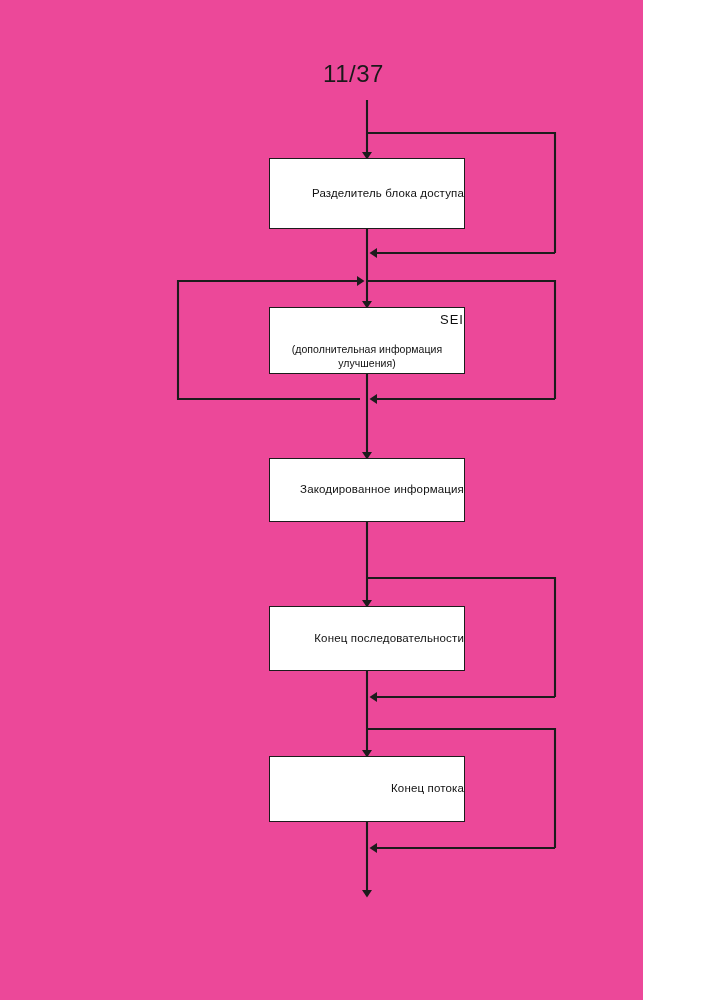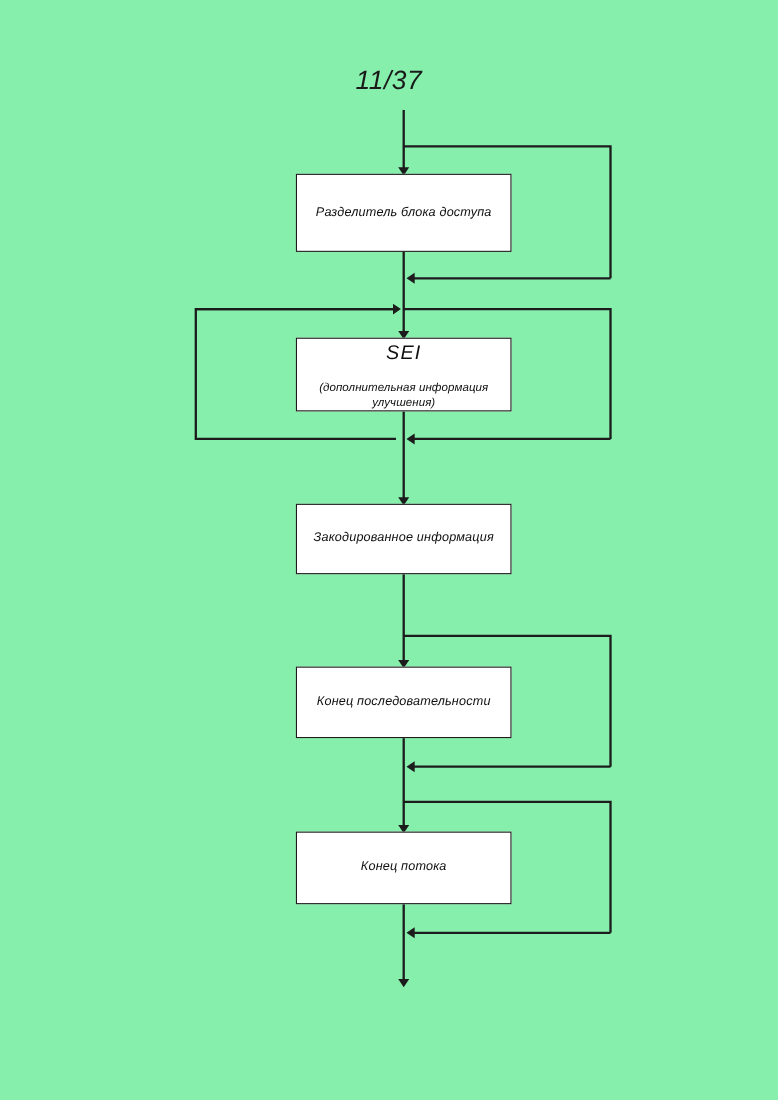--- a/index.html
+++ b/index.html
@@ -6,25 +6,24 @@
     margin: 0;
     padding: 0;
     background: #ffffff;
   }
   body {
     font-family: "Liberation Sans", sans-serif;
     color: #000000;
   }
   #page {
     position: relative;
-    width: 707px;
+    width: 643px;
     height: 1000px;
-    background: #86efac;
+    background: #ec4899;
     overflow: hidden;
-    font-style: italic;
   }
   .page-number {
     position: absolute;
     left: 0;
     top: 60px;
     width: 707px;
     text-align: center;
     font-size: 24px;
     letter-spacing: 0.5px;
     color: #1a1a1a;
@@ -45,32 +44,32 @@
     width: 707px;
     height: 1000px;
   }
   .node-box {
     position: absolute;
     box-sizing: border-box;
     border: 1.6px solid #1c1c1c;
     background: #ffffff;
     display: flex;
     flex-direction: column;
-    align-items: center;
+    align-items: flex-end;
     justify-content: center;
     text-align: center;
   }
   .node-label {
     font-size: 11.5px;
     line-height: 1.35;
     color: #101010;
     letter-spacing: 0.15px;
   }
   .node-label.big {
-    font-size: 18px;
+    font-size: 13px;
     letter-spacing: 1px;
     margin-bottom: 1px;
   }
   .node-label.small {
     font-size: 10.5px;
     letter-spacing: 0.05px;
     margin-top: 12px;
   }
 </style>
 </head>

